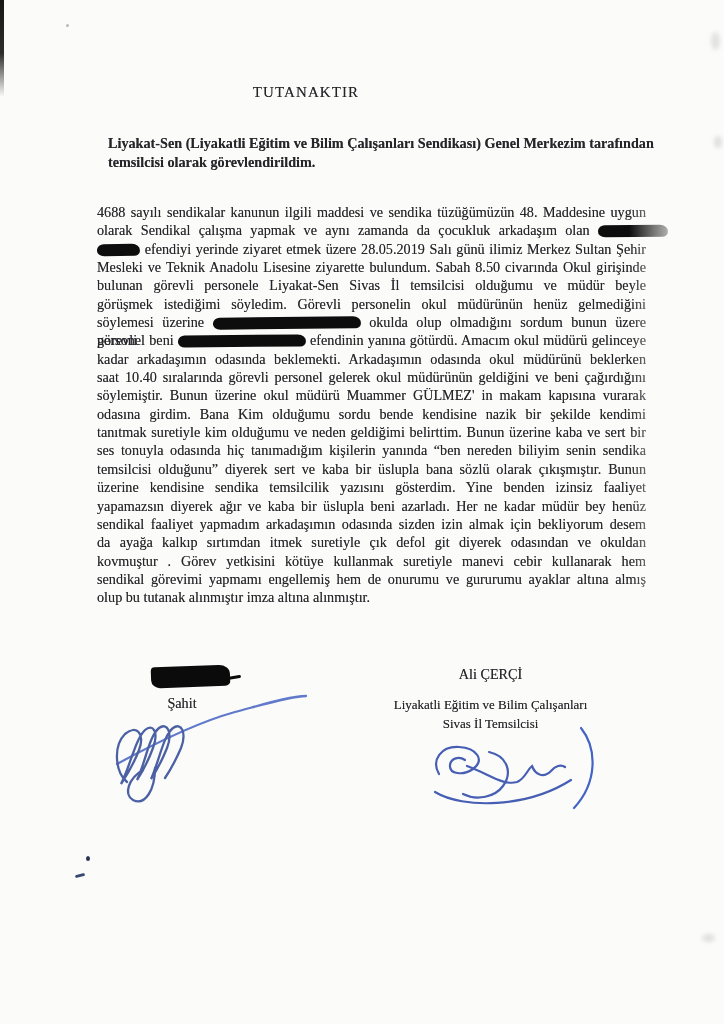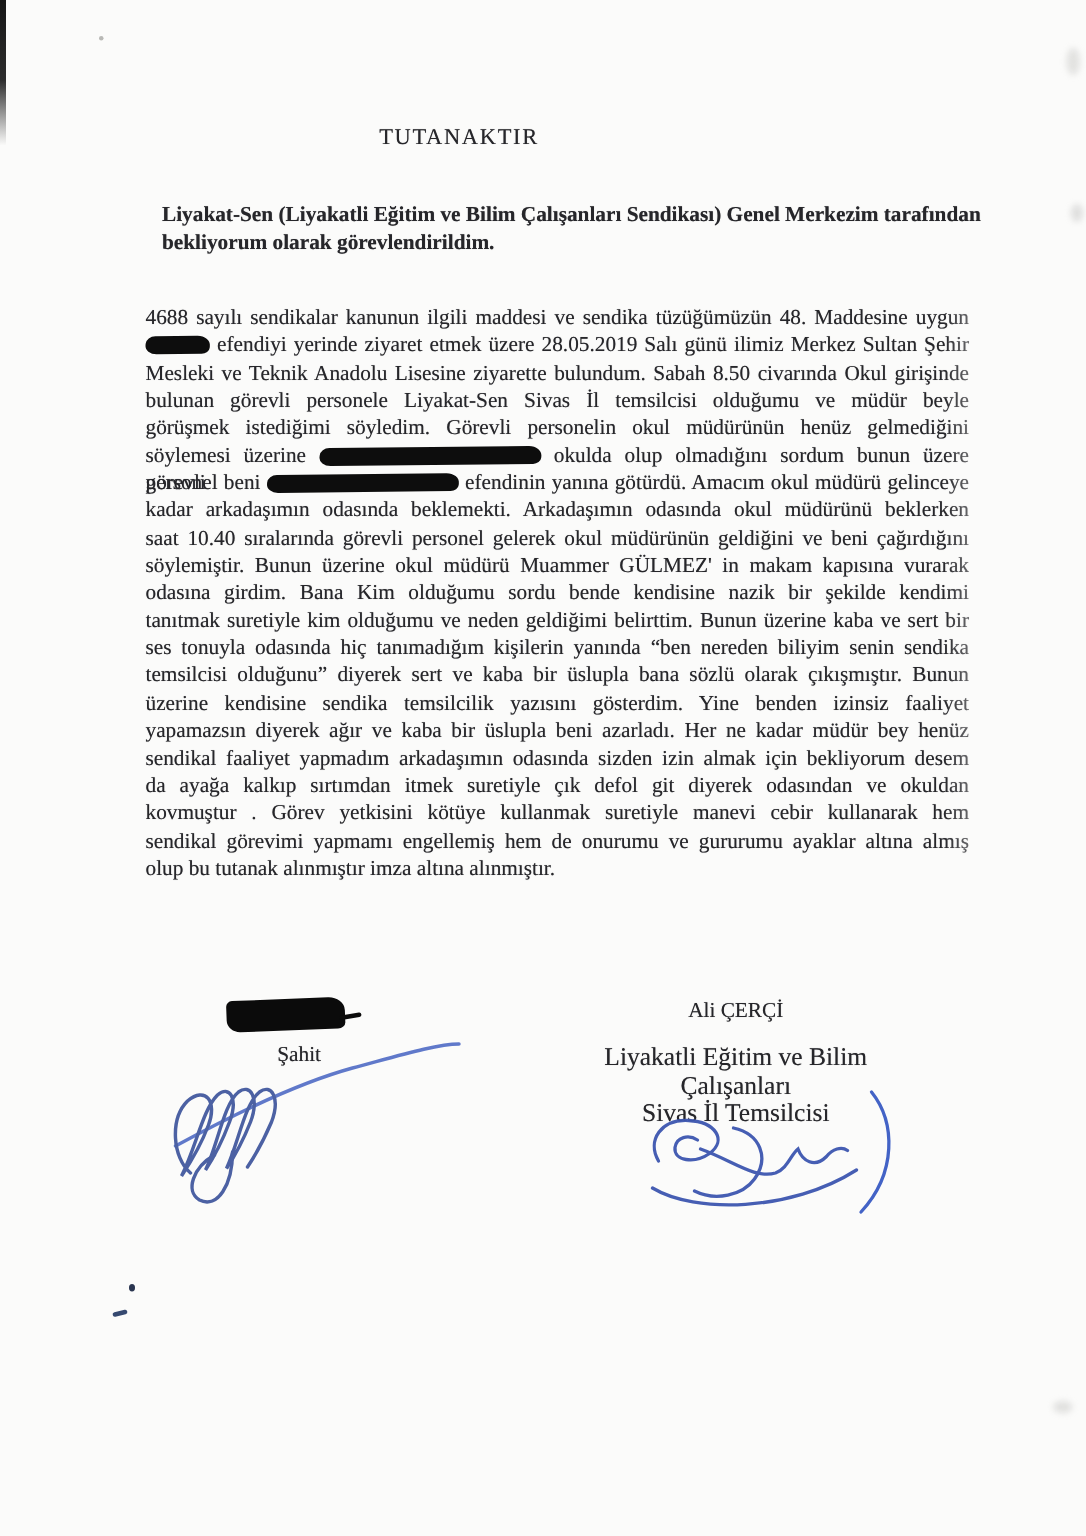--- a/index.html
+++ b/index.html
@@ -51,31 +51,31 @@
     position:absolute;left:151px;top:666px;width:79px;height:21px;
     background:#0b0b0b;transform:rotate(-2.2deg);
     border-radius:4px 11px 5px 9px / 4px 9px 4px 8px;
   }
   .sig-bar-tail{
     position:absolute;left:226px;top:676px;width:15px;height:3px;
     background:#0b0b0b;transform:rotate(-9deg);border-radius:2px;
   }
   .witness-label{
     position:absolute;left:150px;top:695px;width:64px;
-    text-align:right;font-size:14.2px;
+    text-align:center;font-size:14.2px;
   }
   .sig-svg{position:absolute;pointer-events:none;}
   .sig-left-svg{left:105px;top:668px;}
   .sig-right-svg{left:423px;top:722px;}
 
   .signer-block{
     position:absolute;left:368px;top:666px;width:245px;text-align:center;
   }
   .signer-name{font-size:14.2px;margin:0 0 13px 0;}
-  .signer-org{font-size:17px;line-height:18.6px;}
+  .signer-org{font-size:13px;line-height:18.6px;}
 
   
   .edge-strip{
     position:absolute;left:0;top:0;width:4px;height:97px;
     background:linear-gradient(to bottom,#161616,#2d2d2d 55%,rgba(110,110,110,0));
   }
   .speck{position:absolute;border-radius:50%;}
   .speck1{left:86px;top:856px;width:4px;height:5px;background:#2a3550;}
   .speck2{left:75px;top:874px;width:10px;height:3px;background:#364970;border-radius:2px;transform:rotate(-14deg);}
   .speck3{left:66px;top:24px;width:3px;height:3px;background:#b9b9b6;}
@@ -91,25 +91,26 @@
 
   <div class="edge-strip"></div>
   <div class="speck speck3"></div>
   <div class="smudge smudge2"></div>
   <div class="smudge smudge3"></div>
 
   <div class="doc-title soft">TUTANAKTIR</div>
 
   <div class="intro soft">
     <div class="p1line">Liyakat-Sen (Liyakatli Eğitim ve Bilim Çalışanları Sendikası) Genel Merkezim tarafından</div>
-    <div class="p1line">bekliyorum olarak görevlendirildim.</div>
+    <div class="p1line">temsilcisi olarak görevlendirildim.</div>
   </div>
 
   <div class="bodypara soft">
       <div class="tline">4688 sayılı sendikalar kanunun ilgili maddesi ve sendika tüzüğümüzün 48. Maddesine uygun</div>
+      <div class="tline">olarak Sendikal çalışma yapmak ve aynı zamanda da çocukluk arkadaşım olan <span class="redact-inline" style="width: 70px; margin-right: -22px;"></span></div>
       <div class="tline"><span class="redact-inline" style="width: 43px;"></span> efendiyi yerinde ziyaret etmek üzere 28.05.2019 Salı günü ilimiz Merkez Sultan Şehir</div>
       <div class="tline">Mesleki ve Teknik Anadolu Lisesine ziyarette bulundum. Sabah 8.50 civarında Okul girişinde</div>
       <div class="tline">bulunan görevli personele Liyakat-Sen Sivas İl temsilcisi olduğumu ve müdür beyle</div>
       <div class="tline">görüşmek istediğimi söyledim. Görevli personelin okul müdürünün henüz gelmediğini</div>
       <div class="tline">söylemesi üzerine <span class="redact-inline" style="width: 148px;"></span> okulda olup olmadığını sordum bunun üzere görevli</div>
       <div class="tline">personel beni <span class="redact-inline" style="width: 128px;"></span> efendinin yanına götürdü. Amacım okul müdürü gelinceye</div>
       <div class="tline">kadar arkadaşımın odasında beklemekti. Arkadaşımın odasında okul müdürünü beklerken</div>
       <div class="tline">saat 10.40 sıralarında görevli personel gelerek okul müdürünün geldiğini ve beni çağırdığını</div>
       <div class="tline">söylemiştir. Bunun üzerine okul müdürü Muammer GÜLMEZ' in makam kapısına vurarak</div>
       <div class="tline">odasına girdim. Bana Kim olduğumu sordu bende kendisine nazik bir şekilde kendimi</div>

